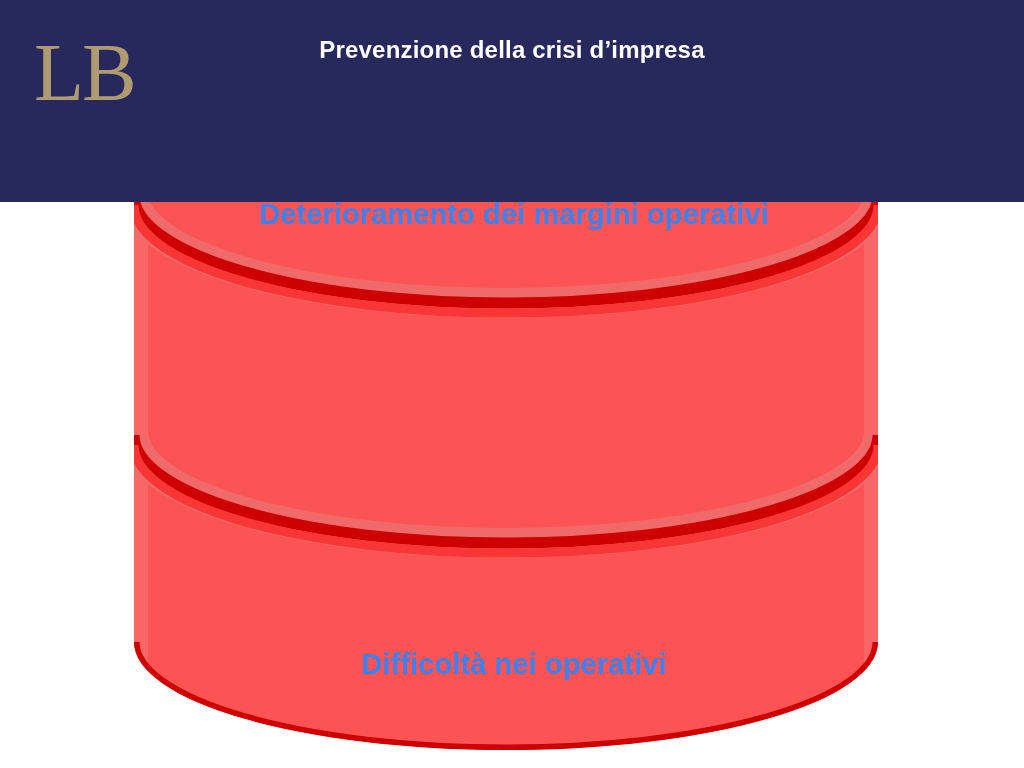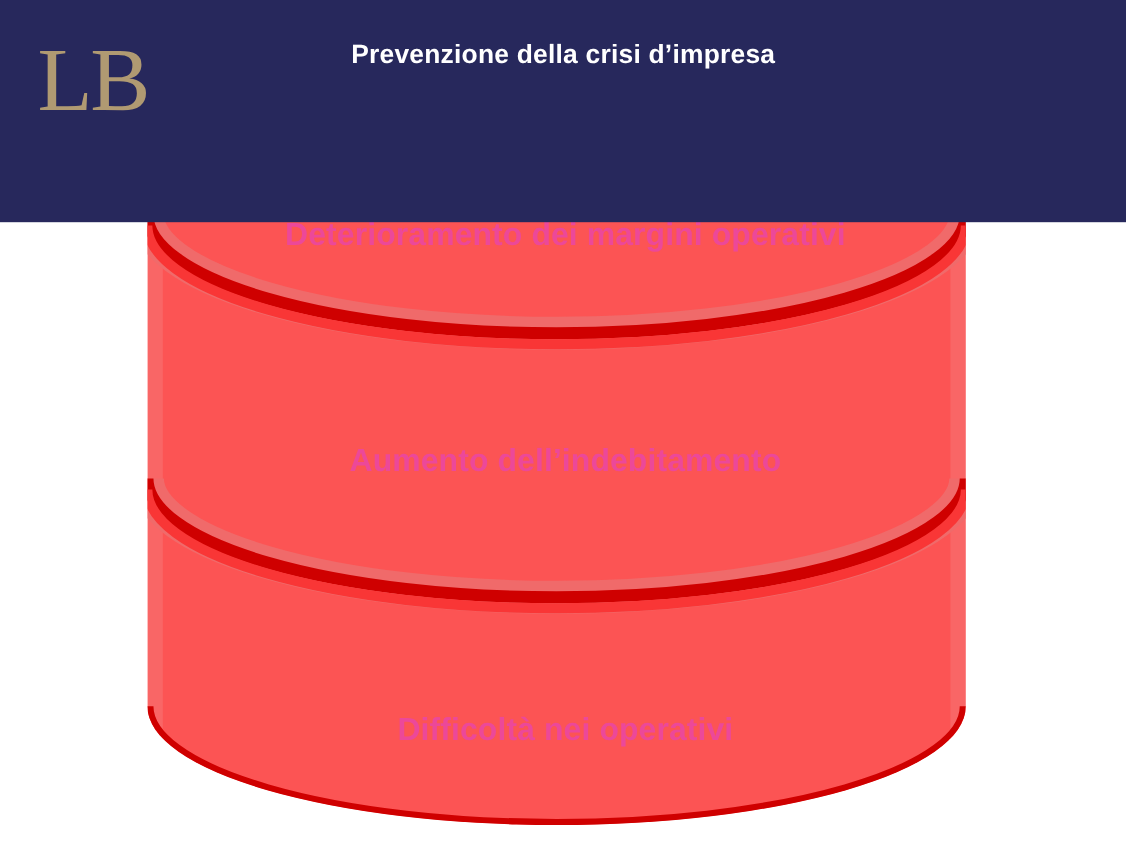--- a/index.html
+++ b/index.html
@@ -72,21 +72,21 @@
     display: block;
     width: 744px;
     height: 613px;
   }
 
   
   .seg-label {
     position: absolute;
     z-index: 20;
     text-align: center;
-    color: #ec4899;
+    color: #3b82f6;
     font-weight: bold;
     font-size: 29px;
     line-height: 42px;
     letter-spacing: 0.1px;
   }
   #seg-label-1 {
     left: 184px;
     top: 193px;
     width: 660px;
   }
@@ -134,21 +134,20 @@
 
         <g>
           <path d="M0,487 A372,108 0 0,0 744,487" fill="none" stroke="#cf0000" stroke-width="11"></path>
         </g>
       </g>
     </svg>
   </div>
 
   <div class="seg-label" id="seg-label-1">Deterioramento dei margini operativi</div>
 
-  <div class="seg-label" id="seg-label-2">Aumento dell’indebitamento</div>
 
   <div class="seg-label" id="seg-label-3">Difficoltà nei operativi</div>
 
   <div id="header-bar">
     <div id="brand-logo">LB</div>
     <div id="header-title">Prevenzione della crisi d’impresa</div>
   </div>
 
 </div>
 

